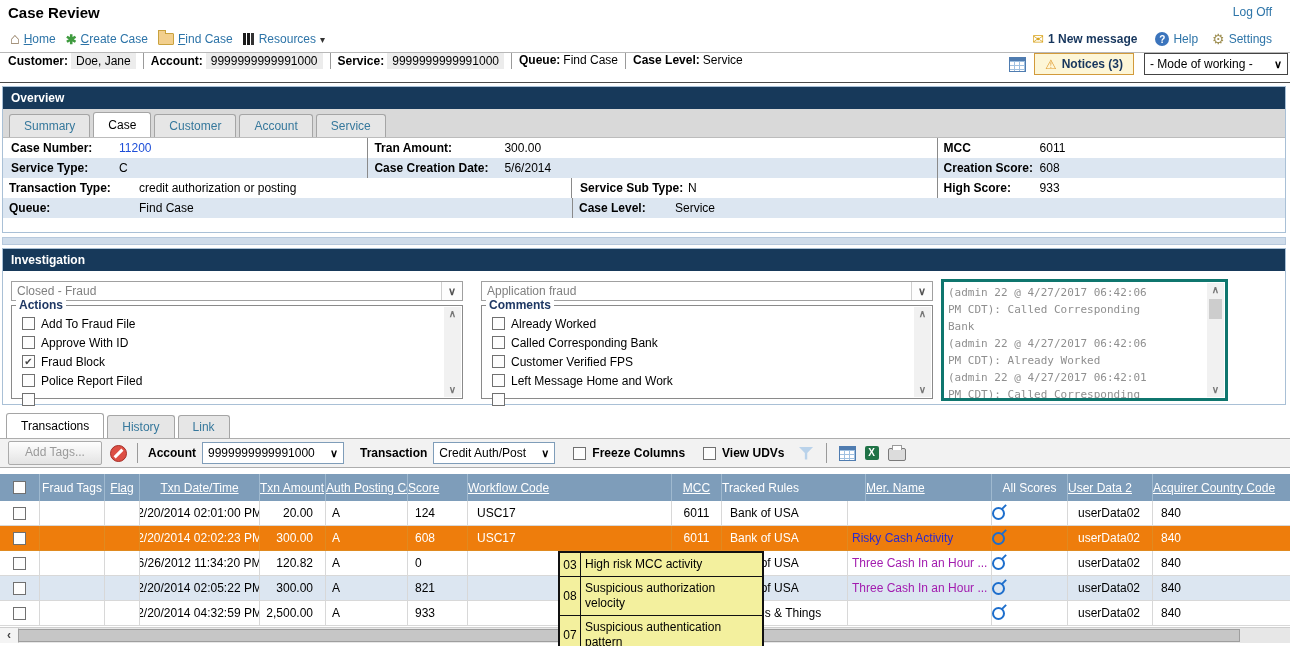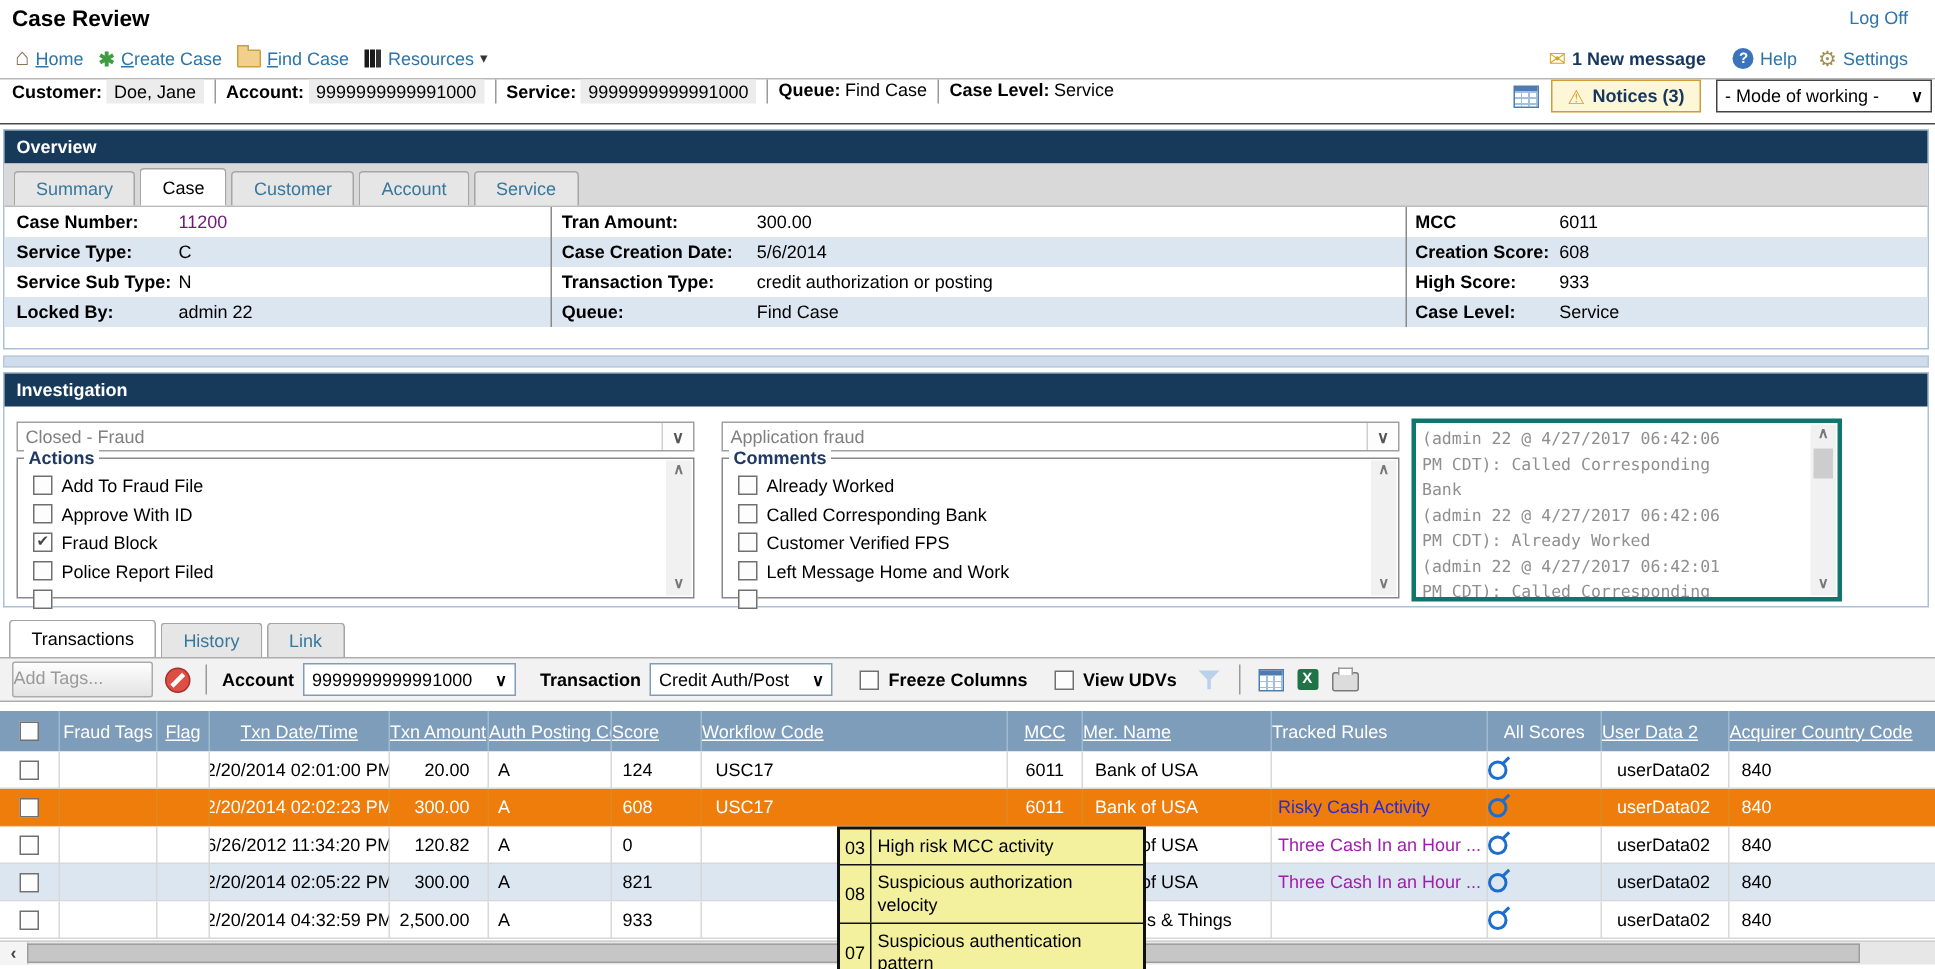--- a/index.html
+++ b/index.html
@@ -52,42 +52,42 @@
   
   #ov-grid{position:relative;height:80px}
   .ov-row{display:flex;height:20px;line-height:20px}
   .ov-row.alt{background:#dce6f1}
   .ovc{display:flex;box-sizing:border-box}
   .ovc1{width:366px;border-right:1px solid #8a8a8a;padding-left:8px}
   .ovc2{width:570px;border-right:1px solid #8a8a8a;padding-left:6px}
   .ovc3{width:348px;padding-left:6px}
   .ovc .lb{font-weight:bold}
   .ovc1 .lb{width:108px}.ovc2 .lb{width:130px}.ovc3 .lb{width:96px}
-  .red{color:#701a75}
+  .red{color:#1d4ed8}
 
   
   #inv-content{position:relative;height:135px}
   .dd{position:absolute;height:20px;border:1px solid #a0a0a0;background:#fff;display:flex;align-items:center;box-sizing:border-box}
   .dd .txt{flex:1;padding-left:5px;color:#808080;white-space:nowrap;overflow:hidden}
   .dd .btn{width:20px;height:100%;border-left:1px solid #cfcfcf;display:flex;align-items:center;justify-content:center;color:#555;font-weight:bold;font-size:11px;background:#fdfdfd}
   .fieldset{position:absolute;border:1px solid #8a8a8a;background:#fff;box-sizing:border-box}
   .legend{position:absolute;top:-8px;left:4px;background:#fff;padding:0 3px;font-weight:bold;color:#1f3864}
   .cbrow{position:absolute;left:10px;display:flex;align-items:center;gap:6px;height:15px}
   .cb{display:inline-flex;width:13px;height:13px;border:1px solid #707070;background:#fdfdfd;align-items:center;justify-content:center;box-sizing:border-box}
   .cb .tick{font-size:10px;color:#444;line-height:10px}
   .vscroll{position:absolute;top:1px;bottom:1px;right:1px;width:17px;background:#f1f1f1;display:flex;flex-direction:column;justify-content:space-between;align-items:center}
   .vscroll .ar{color:#777;font-weight:bold;font-size:10px;line-height:14px}
   .vthumb{position:absolute;top:16px;left:2px;width:13px;height:20px;background:#cdcdcd}
   #log-box{position:absolute;left:938px;top:8px;width:287px;height:122px;border:3px solid #0f766e;box-sizing:border-box;overflow:hidden}
   #log-text{position:absolute;left:4px;top:2px;right:20px;font-family:"DejaVu Sans Mono","Liberation Mono",monospace;font-size:11px;line-height:17px;color:#8f8f8f;white-space:pre}
 
   
   #txn-tabs{position:absolute;top:410px;left:2px;width:1284px;height:28px;display:flex;align-items:flex-end;gap:3px;padding-left:4px;box-sizing:border-box}
   #toolbar{position:absolute;top:438px;left:0;width:1290px;height:30px;background:#f2f2f2;border-top:1px solid #adadad;border-bottom:1px solid #adadad;box-sizing:border-box;display:flex;align-items:center}
-  #add-tags{width:92px;height:22px;margin-left:8px;border:1px solid #ababab;border-radius:2px;background:linear-gradient(#fefefe,#e3e3e3);color:#9a9a9a;text-align:left;line-height:20px}
+  #add-tags{width:92px;height:22px;margin-left:8px;border:1px solid #ababab;border-radius:2px;background:linear-gradient(#fefefe,#e3e3e3);color:#9a9a9a;text-align:center;line-height:20px}
   .noicon{width:15px;height:15px;border-radius:50%;background:#dd4f44;border:1px solid #a52f28;position:relative;margin-left:8px}
   .noicon::after{content:"";position:absolute;left:2px;right:2px;top:6px;height:3px;background:#fff;transform:rotate(-45deg)}
   .vsep{width:1px;height:20px;background:#9a9a9a;margin:0 10px}
   .tb-lb{font-weight:bold;margin-right:6px}
   .dd2{height:22px;border:1px solid #7f9db9;background:#fff;display:flex;align-items:center;box-sizing:border-box}
   .dd2 .txt{flex:1;padding-left:5px;white-space:nowrap}
   .dd2 .ch{width:18px;text-align:center;font-weight:bold;font-size:11px}
   .tb-cb{display:flex;align-items:center;gap:6px;margin-left:18px;font-weight:bold}
   .funnel{width:15px;height:13px;background:#b9d2ea;clip-path:polygon(0 0,100% 0,58% 50%,58% 100%,42% 100%,42% 50%);margin-left:14px}
   .xls{width:14px;height:14px;background:#207347;color:#fff;font-weight:bold;font-size:10px;text-align:center;line-height:14px;border-radius:2px}
@@ -247,38 +247,34 @@
         <span class="ovc ovc2">
             <span class="lb">Case Creation Date:</span>
             <span>5/6/2014</span>
           </span>
         <span class="ovc ovc3">
             <span class="lb">Creation Score:</span>
             <span>608</span>
           </span>
       </div>
       <div class="ov-row">
+        <span class="ovc ovc2">
+            <span class="lb">Transaction Type:</span>
+            <span>credit authorization or posting</span>
+          </span>
         <span class="ovc ovc1">
             <span class="lb">Service Sub Type:</span>
             <span>N</span>
           </span>
-        <span class="ovc ovc2">
-            <span class="lb">Transaction Type:</span>
-            <span>credit authorization or posting</span>
-          </span>
         <span class="ovc ovc3">
             <span class="lb">High Score:</span>
             <span>933</span>
           </span>
       </div>
       <div class="ov-row alt">
-        <span class="ovc ovc1">
-            <span class="lb">Locked By:</span>
-            <span>admin 22</span>
-          </span>
         <span class="ovc ovc2">
             <span class="lb">Queue:</span>
             <span>Find Case</span>
           </span>
         <span class="ovc ovc3">
             <span class="lb">Case Level:</span>
             <span>Service</span>
           </span>
       </div>
     </div>
@@ -426,25 +422,25 @@
       </span>
     <span class="th c6 sort">
         <span class="hlbl">Score</span>
       </span>
     <span class="th c7 sort">
         <span class="hlbl">Workflow Code</span>
       </span>
     <span class="th c8 sort">
         <span class="hlbl">MCC</span>
       </span>
+    <span class="th c10">
+        <span class="hlbl">Tracked Rules</span>
+      </span>
     <span class="th c9 sort">
         <span class="hlbl">Mer. Name</span>
-      </span>
-    <span class="th c10">
-        <span class="hlbl">Tracked Rules</span>
       </span>
     <span class="th c11">
         <span class="hlbl">All Scores</span>
       </span>
     <span class="th c12 sort">
         <span class="hlbl">User Data 2</span>
       </span>
     <span class="th c13 sort">
         <span class="hlbl">Acquirer Country Code</span>
       </span>

